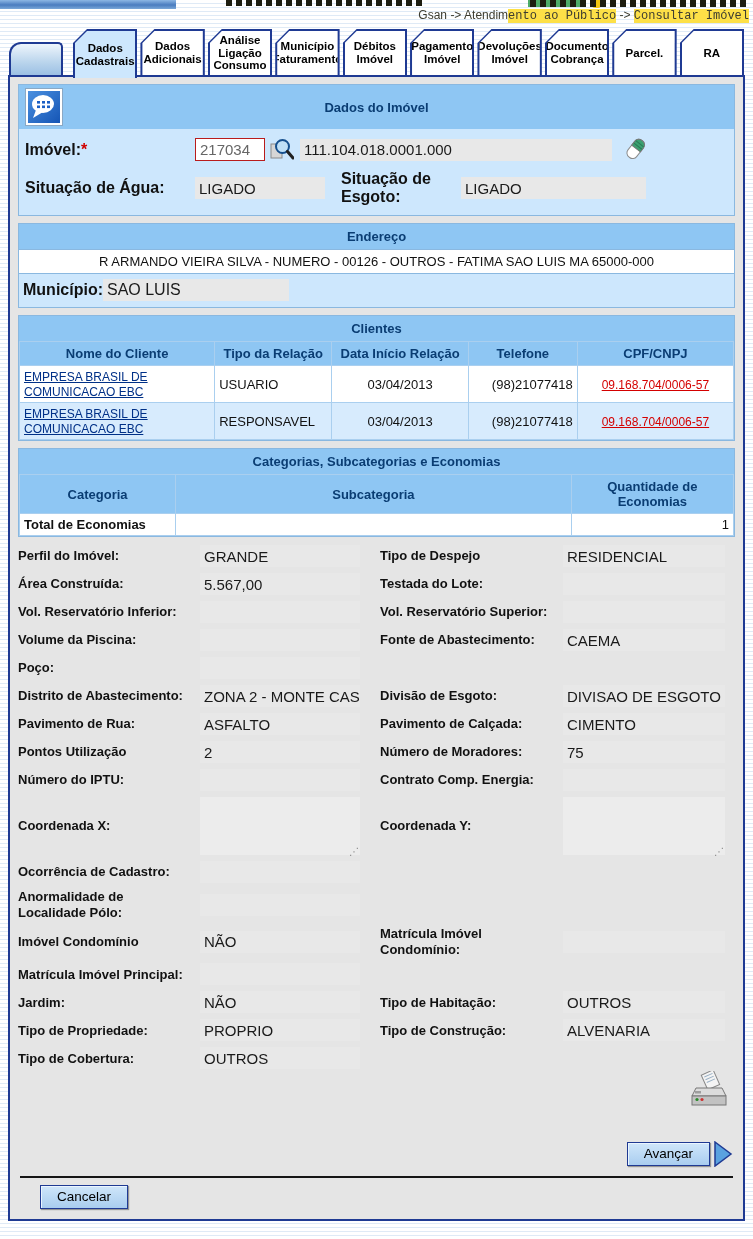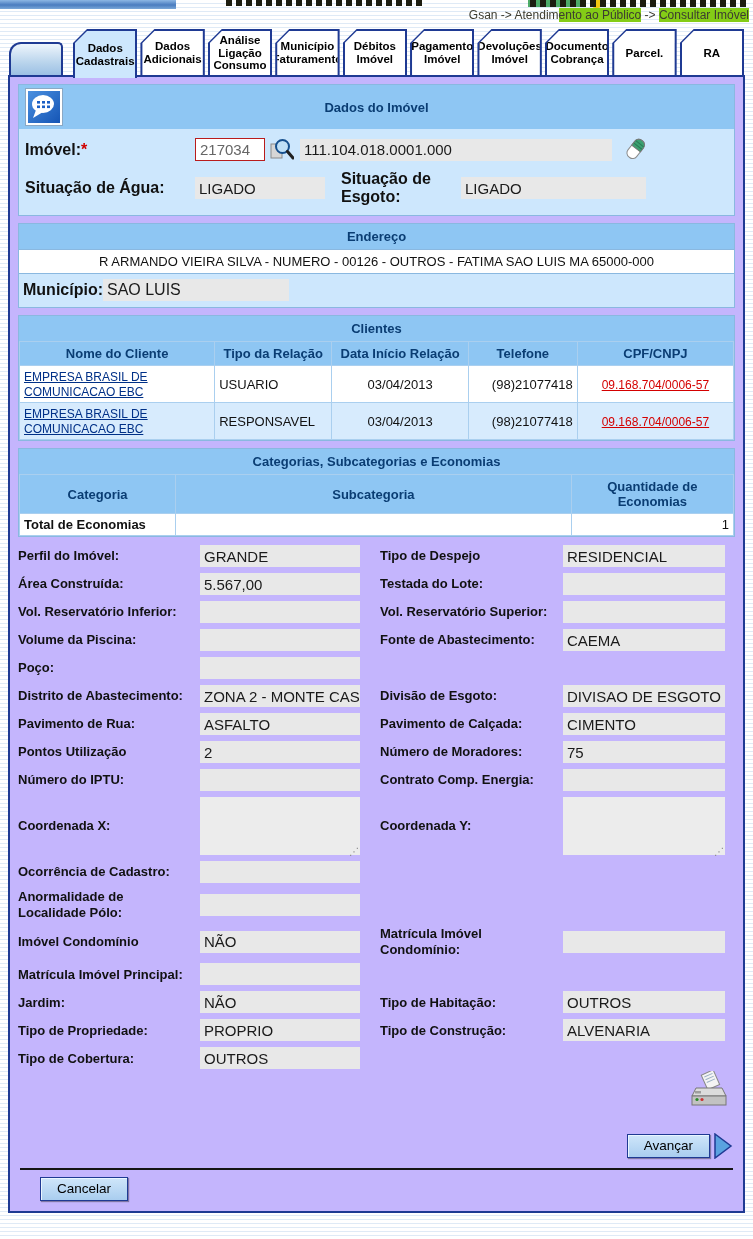--- a/index.html
+++ b/index.html
@@ -13,37 +13,37 @@
   .top-bar { position:relative; height:21px; }
   .win-bar { position:absolute; left:0; top:0; width:176px; height:9px;
     background:linear-gradient(180deg,#8db7e4 0%,#4a7cbf 55%,#7aa7d8 100%); }
   .logo-frag { position:absolute; top:0; height:6px;
     background:repeating-linear-gradient(90deg,#1d1d10 0 6px,transparent 6px 10px); }
   .frag-a { left:226px; width:196px; }
   .frag-b { left:530px; width:218px; height:7px; }
   .frag-green { position:absolute; left:528px; top:0; width:56px; height:7px; background:#2f9e4f; opacity:.85; }
   .frag-dot { position:absolute; left:592px; top:0; width:9px; height:8px; background:#f3c711; border-radius:0 0 3px 3px; }
   .breadcrumb { position:absolute; right:4px; top:8px; font-size:12px; color:#3c3c30; white-space:nowrap; }
-  .breadcrumb .hl { background:#84cc16; }
+  .breadcrumb .hl { background:#fde047;font-family:Liberation Mono, monospace; }
   
   .tabs { display:flex; align-items:flex-end; padding:0 9px; height:52px; position:relative; z-index:4; margin-top:2px;border-radius:22px; }
   .spine { width:54px; height:33px; flex:0 0 54px; margin-right:7px;
     border:2px solid #1f3a93; border-bottom:none; border-radius:12px 5px 0 0;
     background:linear-gradient(180deg,#eef5fc 0%,#b9d4ec 60%,#9cc0e4 100%); }
   .tab { position:relative; flex:1 1 0; height:46px; margin-left:3px; background:#1f3a93;
     clip-path:polygon(0 14px,14px 0,100% 0,100% 100%,0 100%); cursor:pointer; }
   .tab-face { position:absolute; left:2px; top:2px; right:2px; bottom:0;
     clip-path:polygon(0 12px,12px 0,100% 0,100% 100%,0 100%);
     background:#ffffff; display:flex; align-items:center; justify-content:center;
     text-align:center; font-weight:bold; font-size:11.5px; line-height:1.12;
     white-space:pre-line; color:#000; }
   .tab.active { height:49px; margin-bottom:-3px; z-index:5; }
   .tab.active .tab-face { background:#cde7fd; }
   
-  .panel { margin:0 8px; border:2px solid #1f3a93; background:#c4b5fd; padding:7px 8px 8px; position:relative; z-index:1; }
+  .panel { margin:0 8px; border:2px solid #1f3a93; background:#e5e5e5; padding:7px 8px 8px; position:relative; z-index:1; }
   .sect { border:1px solid #8ab8e0; margin-bottom:7px; background:#cde7fd; }
   .sect-head { background:#8ec6f3; text-align:center; font-weight:bold; font-size:13px; color:#0a3d73; padding:5px 0; position:relative; }
   .sect-head.big { height:44px; display:flex; align-items:center; justify-content:center; }
   .chat-icon { position:absolute; left:7px; top:4px; width:36px; height:36px;
     border:2px solid #fff; outline:1px solid #8aa8c4;
     background:linear-gradient(135deg,#4a90e0,#1555b5); }
   
   .drow { display:flex; align-items:center; padding:7px 6px 4px; }
   .drow2 { display:flex; align-items:center; padding:3px 6px 9px; }
   .lab { font-weight:bold; font-size:16px; color:#111; }
@@ -76,21 +76,21 @@
   tr.alt2 td.white { background:#fff; }
   
   .fgrid { display:grid; grid-template-columns:182px 160px 20px 183px 162px; row-gap:6px;
     align-items:center; margin:8px 0 0; }
   .fl { font-weight:bold; font-size:13px; line-height:1.2; color:#111; padding-right:6px; }
   .fv { width:100%; }
   .ta { background:#ececec; height:58px; position:relative; }
   .ta::after { content:"⋰"; position:absolute; right:1px; bottom:-2px; font-size:10px; color:#888; }
   
   .printer-row { display:flex; justify-content:flex-end; padding-right:6px; margin-top:2px; }
-  .avancar-row { display:flex; justify-content:flex-end; align-items:center; gap:3px; margin-top:24px; padding-right:2px; }
+  .avancar-row { display:flex; justify-content:flex-end; align-items:center; gap:3px; margin-top:32px; padding-right:2px; }
   .btn { background:linear-gradient(180deg,#cfe6fa,#a9cdef); border:1px solid #1f3a93;
     font-size:13.5px; font-family:inherit; color:#000; padding:3px 16px 4px; cursor:pointer;
     box-shadow:inset 1px 1px 0 #eaf5ff, 1px 1px 1px rgba(0,0,0,.35); }
   hr.sep { border:none; border-top:2px solid #151515; margin:9px 2px 7px; }
   .cancel-row { padding-left:22px; padding-bottom:2px; }
 </style>
 </head>
 <body>
 
 <div class="top-bar">

